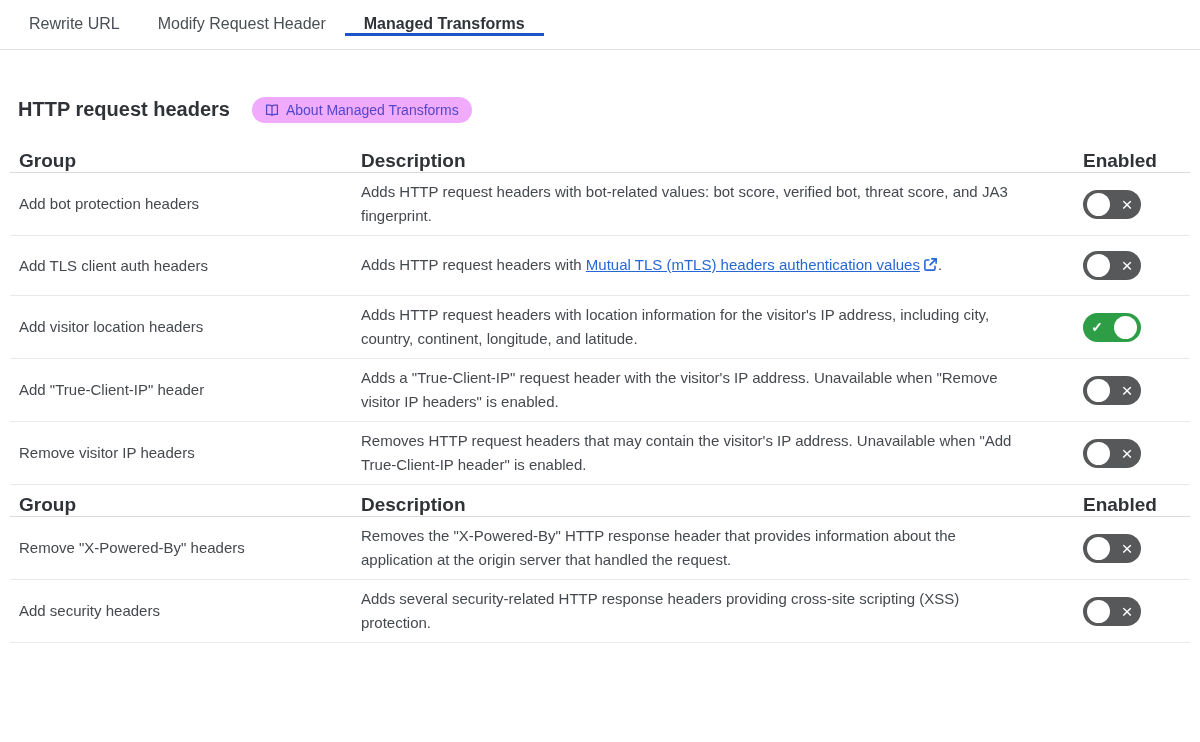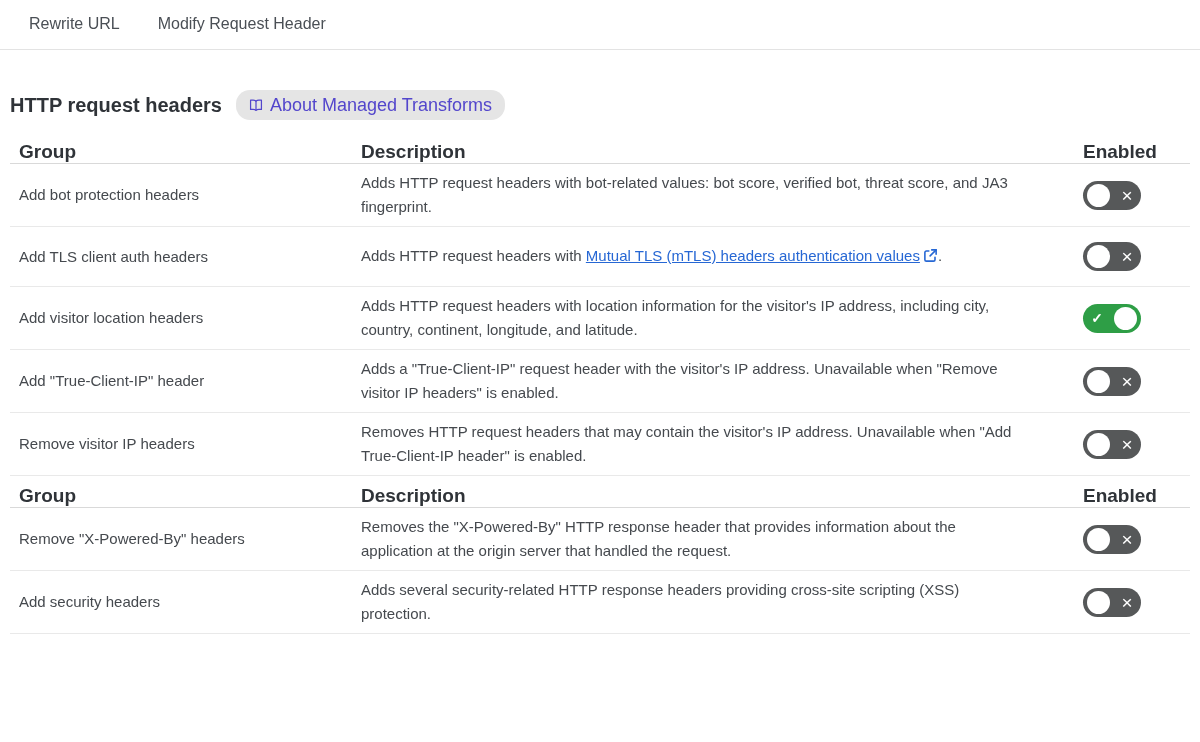--- a/index.html
+++ b/index.html
@@ -38,32 +38,32 @@
   
   .content { padding: 0 10px; }
   .section-header {
     display: flex;
     align-items: center;
     gap: 14px;
     margin: 40px 0 12px 0;
   }
   .section-header.second { margin-top: 44px; }
   .section-title {
-    margin: 0;
+    margin: 8px;
     font-size: 20px;
     font-weight: 700;
     color: #2f3338;
   }
   .badge {
     display: inline-flex;
     align-items: center;
     gap: 7px;
-    background: #e5e5e5;
+    background: #f0abfc;
     color: #5346cc;
-    font-size: 18px;
+    font-size: 14px;
     line-height: 1;
     padding: 6px 13px;
     border-radius: 14px;
     text-decoration: none;
     cursor: pointer;
   }
   .badge svg { display: block; }
   
   .table { width: 100%; }
   .thead {
@@ -140,20 +140,21 @@
   .glyph.x { font-size: 19px; line-height: 1; font-weight: 400; }
   .glyph.check { font-size: 14px; line-height: 1; font-weight: 700; }
   .toggle.on  .glyph.check { order: -1; }
 </style>
 </head>
 <body>
 
 <nav class="tabbar">
     <div class="tab">Rewrite URL</div>
     <div class="tab">Modify Request Header</div>
+    <div class="tab active">Managed Transforms</div>
   </nav>
 <main class="content">
     <section class="section">
     <div class="section-header">
       <h2 class="section-title">HTTP request headers</h2>
     <a class="badge">
           <span style="display: inline-flex;">
             <svg width="14" height="14" viewBox="0 0 16 16" fill="none" stroke="currentColor" stroke-width="1.4" stroke-linecap="round" stroke-linejoin="round">
               <path d="M8 3.6C7.1 2.8 5.9 2.5 4.6 2.5H1.8v10.6h3c1.2 0 2.4.3 3.2 1 .8-.7 2-1 3.2-1h3V2.5h-2.8c-1.3 0-2.5.3-3.4 1.1z"></path>
               <path d="M8 3.6v10.2"></path>

